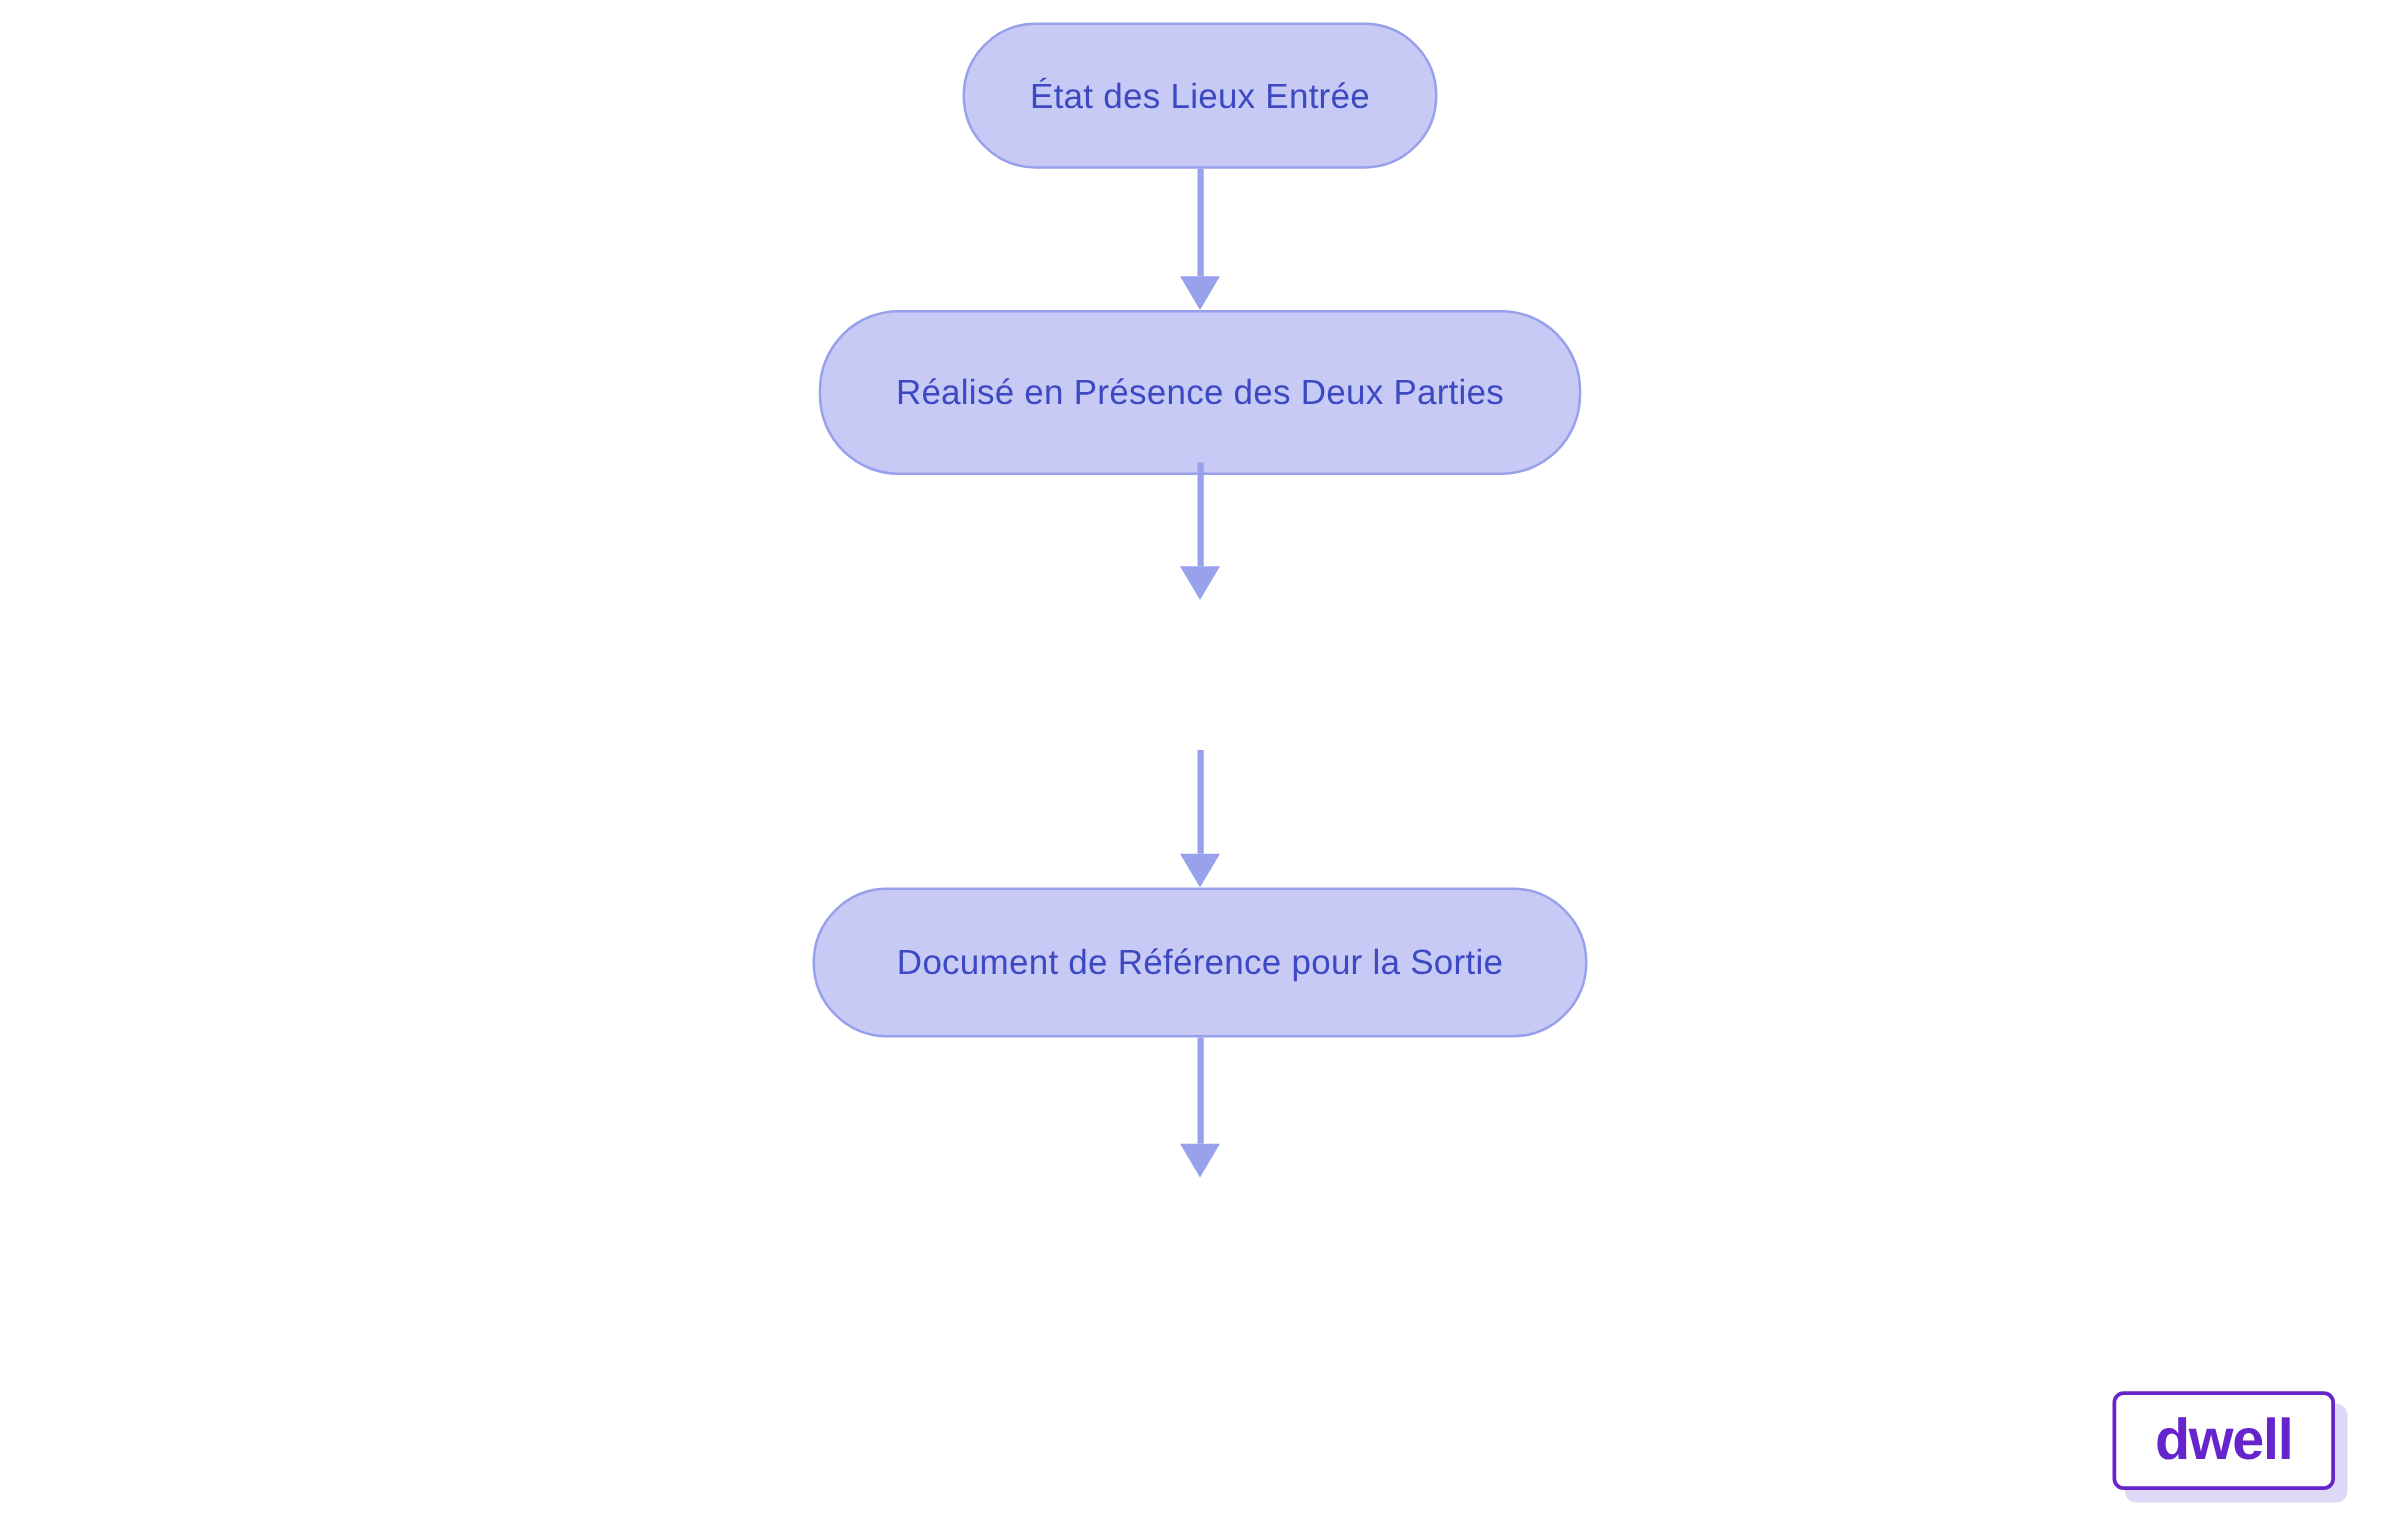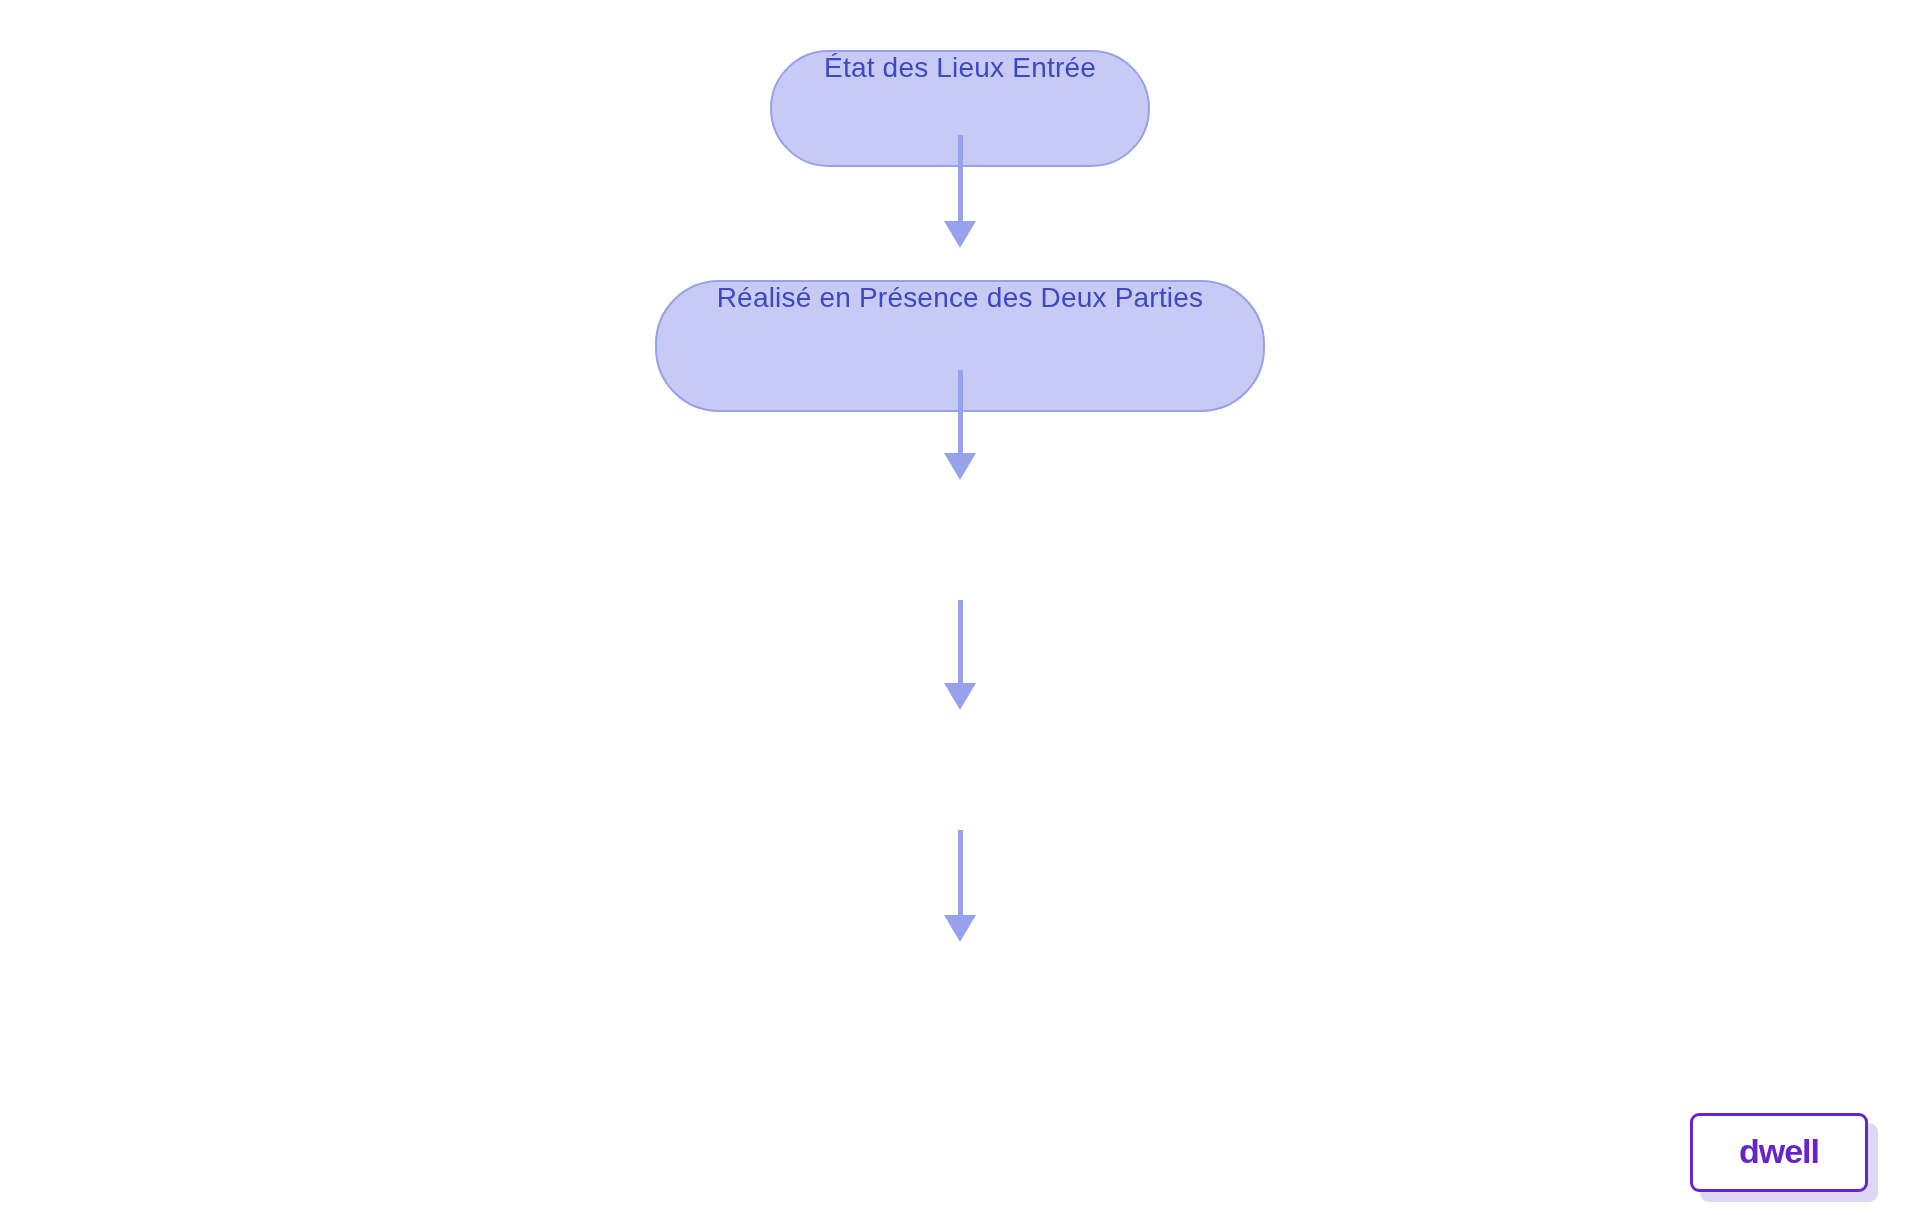--- a/index.html
+++ b/index.html
@@ -18,27 +18,27 @@
 
   
   .node {
     position: absolute;
     left: 50%;
     transform: translateX(-50%);
     background: var(--node-fill, #c7caf4);
     border: 2px solid var(--node-border, #97a0ea);
     border-radius: 64px;
     display: flex;
+    align-items: center;
     justify-content: center;
     color: var(--node-text, #3d48c3);
     font-size: 28px;
     letter-spacing: 0.2px;
     white-space: nowrap;
     box-sizing: border-box;
-    margin-top: 32px;
   }
   .n1 { top: 18px;  width: 380px; height: 117px; }
   .n2 { top: 248px; width: 610px; height: 132px; }
   .n3 { top: 480px; width: 490px; height: 120px; }
   .n4 { top: 710px; width: 620px; height: 120px; }
   .n5 { top: 942px; width: 386px; height: 118px; }
 
   
   .connector {
     position: absolute;
@@ -77,21 +77,21 @@
     border: 3px solid var(--logo-purple, #6524cc);
     border-radius: 9px;
     box-shadow: 10px 10px 0 0 var(--logo-shadow, #ded7f6);
     display: flex;
     align-items: center;
     justify-content: center;
     box-sizing: border-box;
   }
   .logo-badge .logo-text {
     color: var(--logo-purple, #6524cc);
-    font-size: 34px;
+    font-size: 46px;
     font-weight: bold;
     letter-spacing: -1px;
     line-height: 1;
     transform: translateY(-2px);
   }
 </style>
 </head>
 <body>
 
 <div class="canvas">
@@ -113,20 +113,23 @@
     <div class="line"></div>
     <div class="head"></div>
   </div>
 
 
   <div class="connector c3">
     <div class="line"></div>
     <div class="head"></div>
   </div>
 
+  <div class="node n4">
+    <span>Document de Référence pour la Sortie</span>
+  </div>
 
   <div class="connector c4">
     <div class="line"></div>
     <div class="head"></div>
   </div>
 
 
   <div class="logo-badge">
     <span class="logo-text">dwell</span>
   </div>

